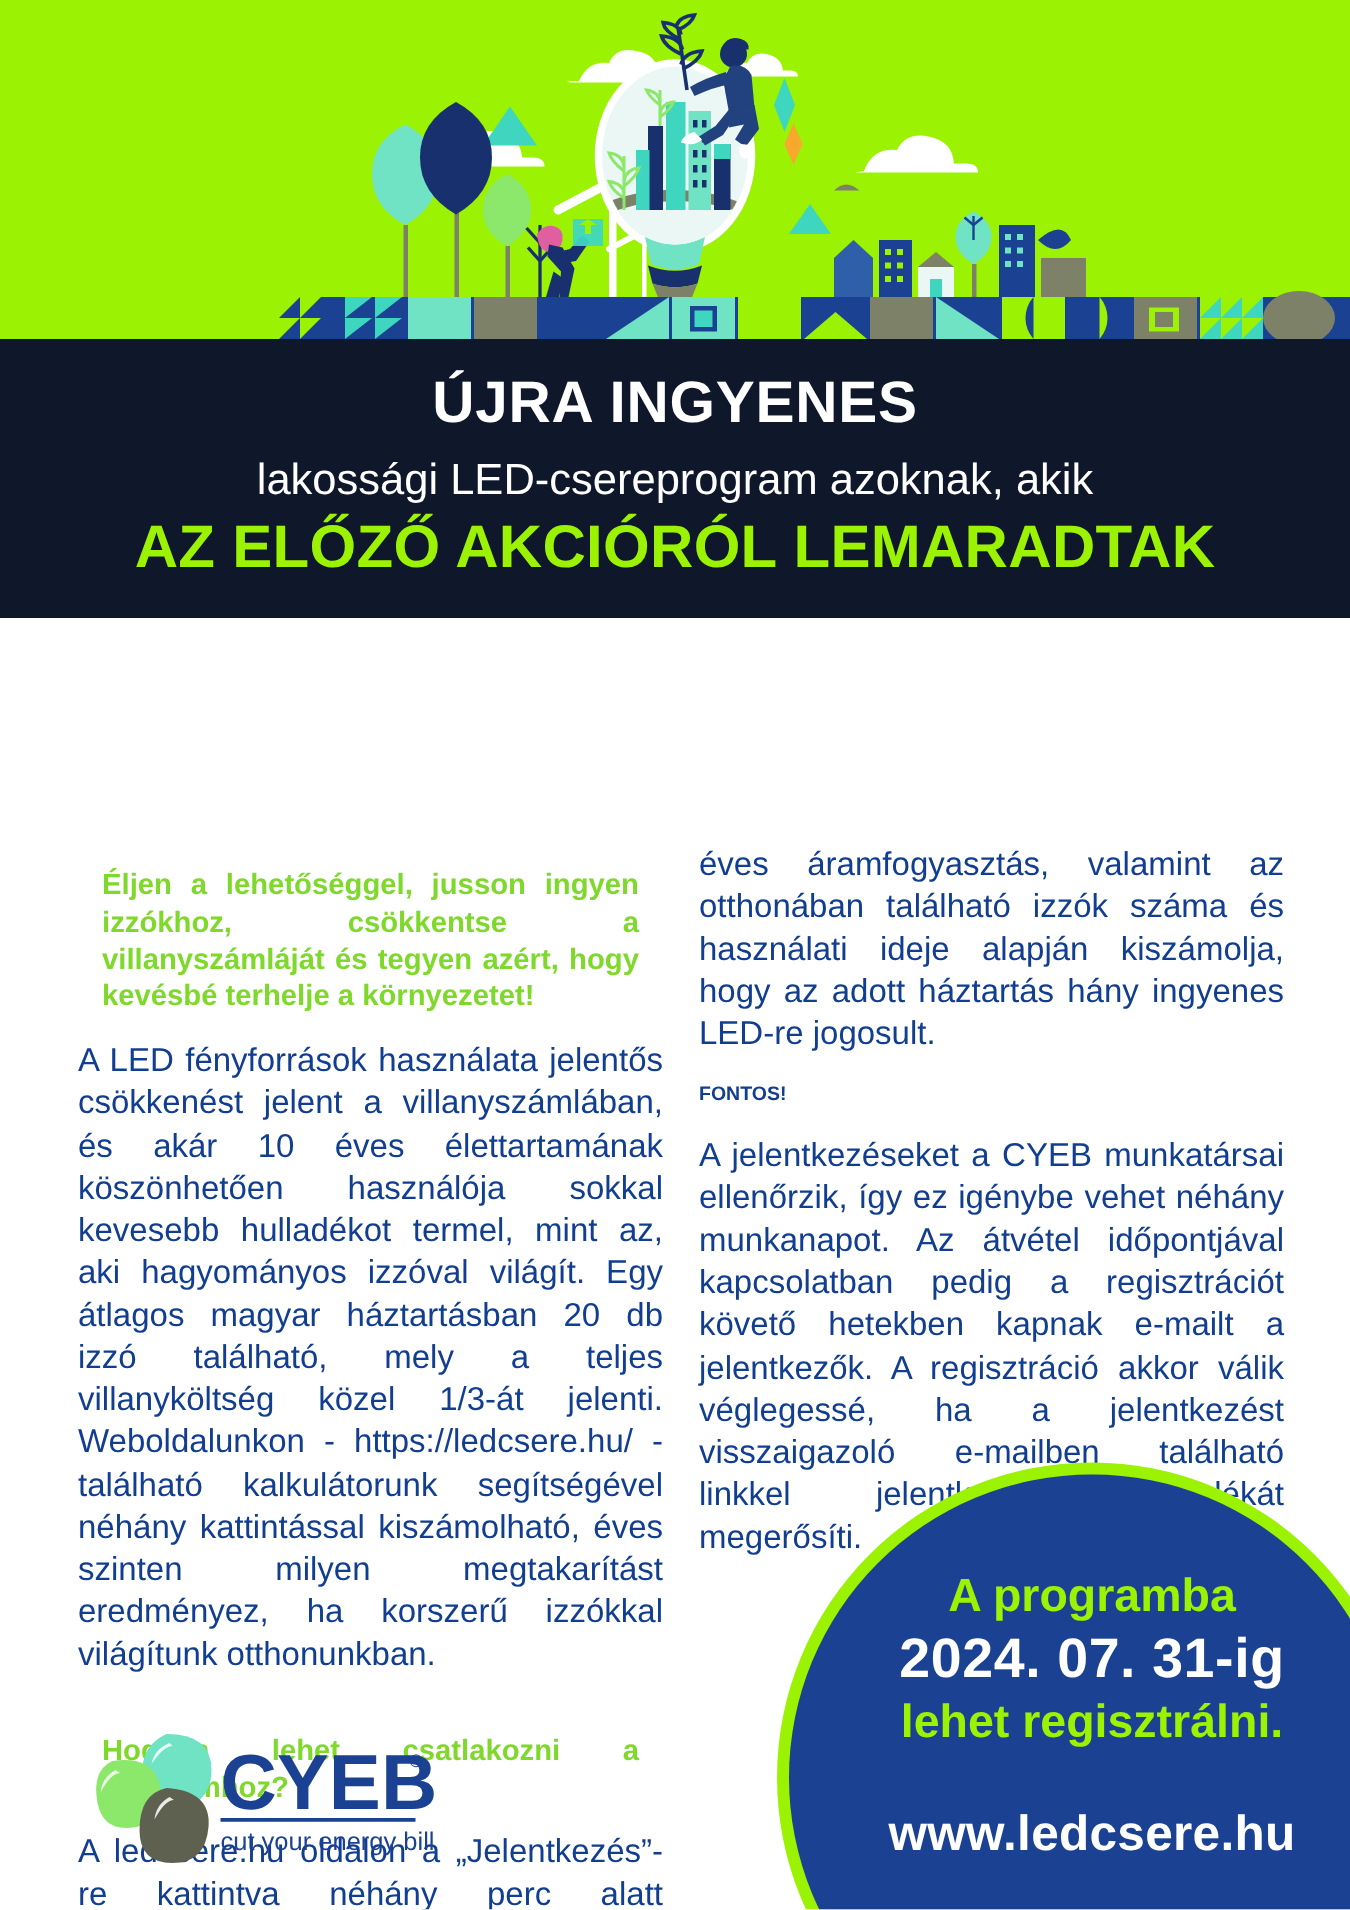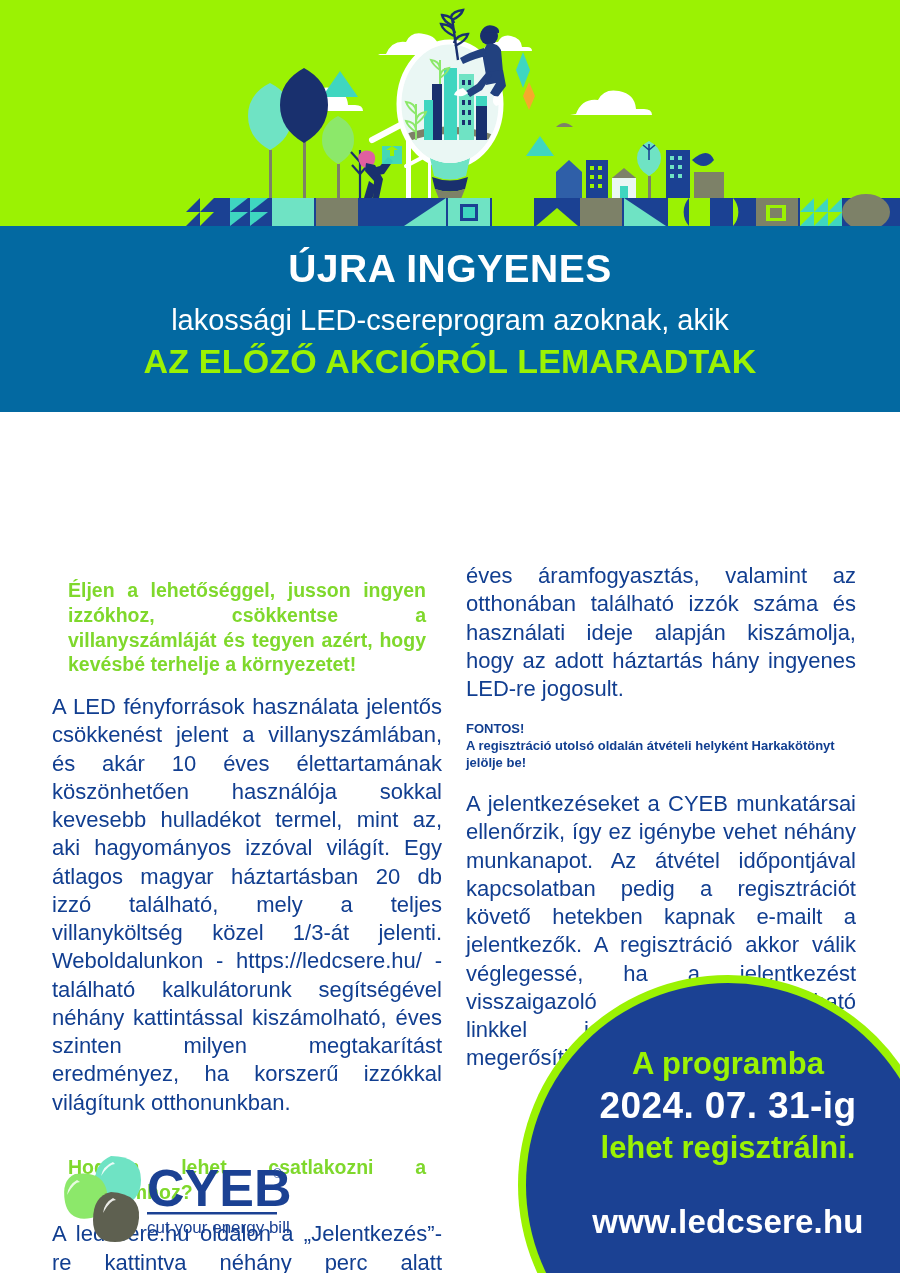--- a/index.html
+++ b/index.html
@@ -26,21 +26,21 @@
     background: #9BF203;
     overflow: hidden;
   }
   .hero svg { display: block; }
 
   
   .header-block {
     position: absolute;
     left: 0; top: 226px;
     width: 900px; height: 186px;
-    background: #0369a1;
+    background: #0f172a;
     text-align: center;
     overflow: hidden;
   }
   .hdr-line1 {
     margin: 0;
     padding-top: 23px;
     font-size: 39px;
     font-weight: bold;
     letter-spacing: 0.5px;
     color: #ffffff;
@@ -50,21 +50,21 @@
     margin: 0;
     padding-top: 15px;
     font-size: 29px;
     font-weight: normal;
     color: #ffffff;
     line-height: 1.05;
   }
   .hdr-line3 {
     margin: 0;
     padding-top: 9px;
-    font-size: 34px;
+    font-size: 40px;
     font-weight: bold;
     color: #9BF203;
     line-height: 1.05;
     letter-spacing: 0.2px;
   }
 
   
   .intro {
     position: absolute;
     left: 52px; top: 446px;
@@ -417,21 +417,20 @@
     <p class="body-txt">A LED fényforrások használata jelentős csökkenést jelent a villanyszámlában, és akár 10 éves élettartamának köszönhetően használója sokkal kevesebb hulladékot termel, mint az, aki hagyományos izzóval világít. Egy átlagos magyar háztartásban 20 db izzó található, mely a teljes villanyköltség közel 1/3-át jelenti. Weboldalunkon - https://ledcsere.hu/ - található kalkulátorunk segítségével néhány kattintással kiszámolható, éves szinten milyen megtakarítást eredményez, ha korszerű izzókkal világítunk otthonunkban.</p>
     <div class="sp-22"></div>
     <p class="grn-head">Hogyan lehet csatlakozni a programhoz?</p>
     <p class="body-txt">A ledcsere.hu oldalon a „Jelentkezés”-re kattintva néhány perc alatt regisztrálhat bárki, akinek a nevén van villanyszámla. Néhány adat kitöltését, illetve dokumentum feltöltését követően a rendszer az</p>
   </div>
 
   <div class="col-right">
     <p class="body-txt">éves áramfogyasztás, valamint az otthonában található izzók száma és használati ideje alapján kiszámolja, hogy az adott háztartás hány ingyenes LED-re jogosult.</p>
     <div class="sp-18"></div>
     <p class="blue-head">FONTOS!</p>
-    <p class="blue-head">A regisztráció utolsó oldalán átvételi helyként Harkakötönyt jelölje be!</p>
     <div class="sp-18"></div>
     <p class="body-txt">A jelentkezéseket a CYEB munkatársai ellenőrzik, így ez igénybe vehet néhány munkanapot. Az átvétel időpontjával kapcsolatban pedig a regisztrációt követő hetekben kapnak e-mailt a jelentkezők. A regisztráció akkor válik véglegessé, ha a jelentkezést visszaigazoló e-mailben található linkkel jelentkezési szándékát megerősíti.</p>
   </div>
 
   <div class="circle-wrap">
     <div class="circle-green"></div>
     <div class="circle-blue"></div>
     <div class="circle-text">
       <p class="cl-green">A programba</p>
       <p class="cl-white">2024. 07. 31-ig</p>

